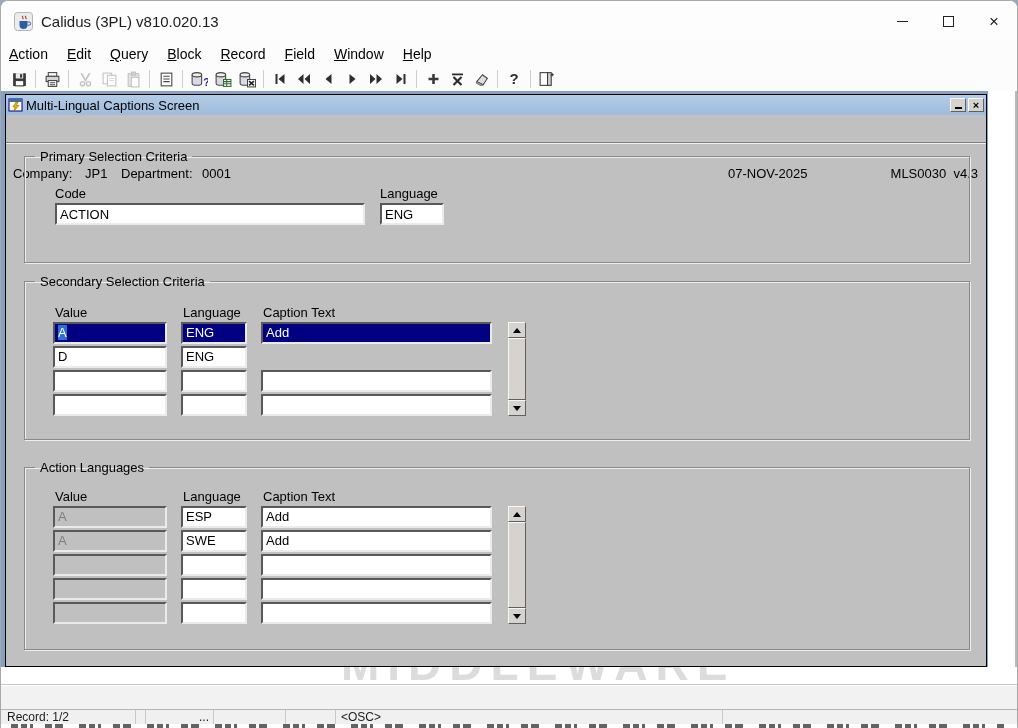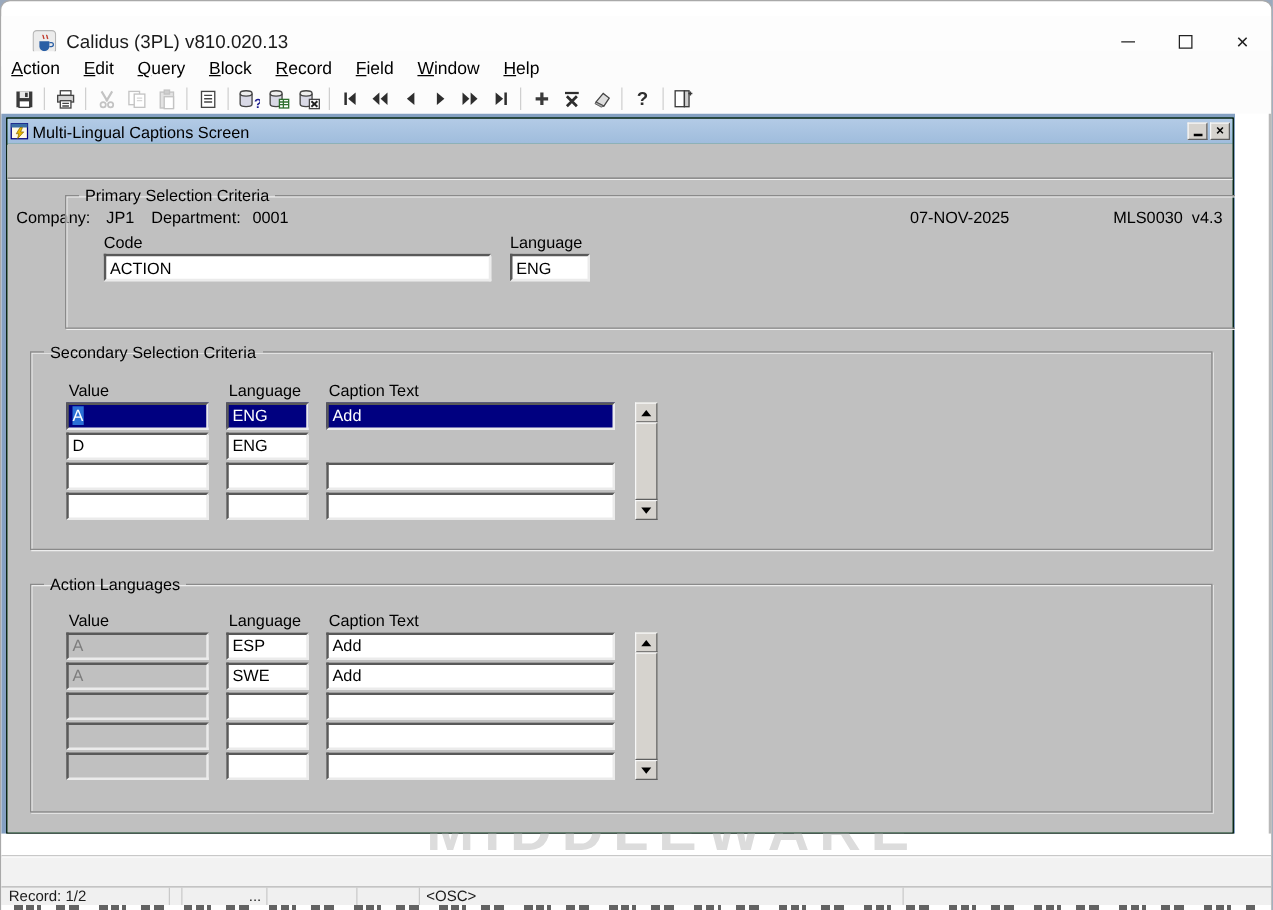--- a/index.html
+++ b/index.html
@@ -2,22 +2,22 @@
 <html><head>
 <meta charset="utf-8">
 <style>
   * { margin:0; padding:0; box-sizing:border-box; }
   html,body { width:1018px; height:728px; background:#9aa9bd; font-family:"Liberation Sans", sans-serif; overflow:hidden; }
 
   .app-window { position:relative; width:1018px; height:728px; background:#fff;
     border-radius:8px 8px 0 0; border:1px solid #a9a9a9; border-bottom:none; overflow:hidden; }
 
   
-  .titlebar { position:absolute; top:12px; left:0; right:0; height:40px; background:#fdfdfd;
-    display:flex; align-items:center;padding-left:12px; }
+  .titlebar { position:absolute; top:0; left:0; right:0; height:40px; background:#fdfdfd;
+    display:flex; align-items:center; }
   .titlebar .app-icon { margin-left:12px; width:20px; height:20px; display:flex; align-items:center; justify-content:center; }
   .titlebar .title { margin-left:8px; font-size:15px; color:#1b1b1b; }
   .win-controls { position:absolute; right:0; top:0; height:40px; display:flex; }
   .win-btn { width:46px; height:40px; display:flex; align-items:center; justify-content:center; color:#222; cursor:default; }
   .glyph-min { width:11px; border-top:1.4px solid #222; display:inline-block; }
   .glyph-max { width:11px; height:11px; border:1.4px solid #222; display:inline-block; }
   .glyph-close { font-size:17px; line-height:1; color:#222; }
 
   
   .menubar { position:absolute; top:40px; left:0; right:0; height:26px; background:#fcfcfc;
@@ -27,21 +27,21 @@
   
   .toolbar { position:absolute; top:66px; left:0; right:0; height:24px; background:#fcfcfc;
     display:flex; align-items:center; padding-left:6px; }
   .tb-btn { width:24px; height:22px; display:flex; align-items:center; justify-content:center; }
   .tb-sep { width:1px; height:18px; background:#cfcfcf; margin:0 4px; }
 
   
   .mdi { position:absolute; top:90px; left:0; width:987px; height:576px; background:#84a0c2; }
   .page-right { position:absolute; top:90px; left:987px; right:0; height:576px; background:#ffffff; border-right:2px solid #b9b9b9; }
 
-  .form-window { position:absolute; left:4px; top:3px; width:982px; height:573px; border:1px solid #000; background:#15803d; }
+  .form-window { position:absolute; left:4px; top:3px; width:982px; height:573px; border:1px solid #000; background:#a3a3a3; }
   .form-titlebar { height:20px; background:linear-gradient(#b3cbe6,#9fbcdc); display:flex; align-items:center; padding:0 2px; }
   .form-titlebar .ft-icon { width:16px; height:15px; margin-right:2px; }
   .form-titlebar .ft-text { font-size:13px; color:#000; }
   .ft-buttons { margin-left:auto; display:flex; gap:2px; }
   .ft-btn { width:16px; height:14px; background:#d6d3ce; border:1px solid; border-color:#f7f7f7 #5f5f5f #5f5f5f #f7f7f7;
     display:flex; align-items:flex-end; justify-content:center; font-size:10px; line-height:1; color:#000; }
   .ft-btn .mn { width:7px; border-top:2px solid #000; margin-bottom:2px; }
   .ft-btn.close { align-items:center; font-size:11px; font-weight:bold; }
 
   .form-body { position:relative; height:551px; background:#c0c0c0; font-size:13px; color:#000; }
@@ -309,21 +309,21 @@
 
         <div class="header-row">
           <span style="left:7px">Company:</span>
           <span style="left:79px">JP1</span>
           <span style="left:115px">Department:</span>
           <span style="left:196px">0001</span>
           <span style="left:722px">07-NOV-2025</span>
           <span style="right:8px; white-space:pre;">MLS0030  v4.3</span>
         </div>
 
-        <fieldset class="group" style="top:34px; height:114px;margin-left:28px;">
+        <fieldset class="group" style="top:34px; height:114px;">
           <legend>Primary Selection Criteria</legend>
           <span class="col-label" style="left:30px; top:22px;">Code</span>
           <input class="field" style="position: absolute; left: 30px; top: 39px; width: 310px;" value="ACTION">
           <span class="col-label" style="left:355px; top:22px;">Language</span>
           <input class="field" style="position: absolute; left: 355px; top: 39px; width: 64px;" value="ENG">
         </fieldset>
 
         <fieldset class="group" style="top:159px; height:166px;">
           <legend>Secondary Selection Criteria</legend>
           <span class="col-label" style="left:30px; top:16px;">Value</span>

